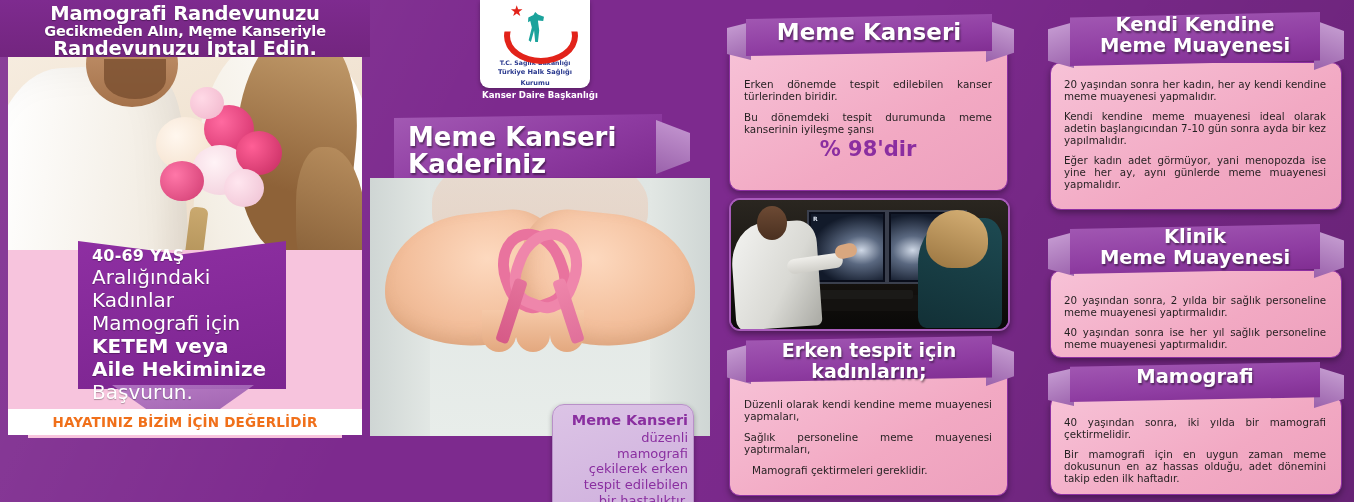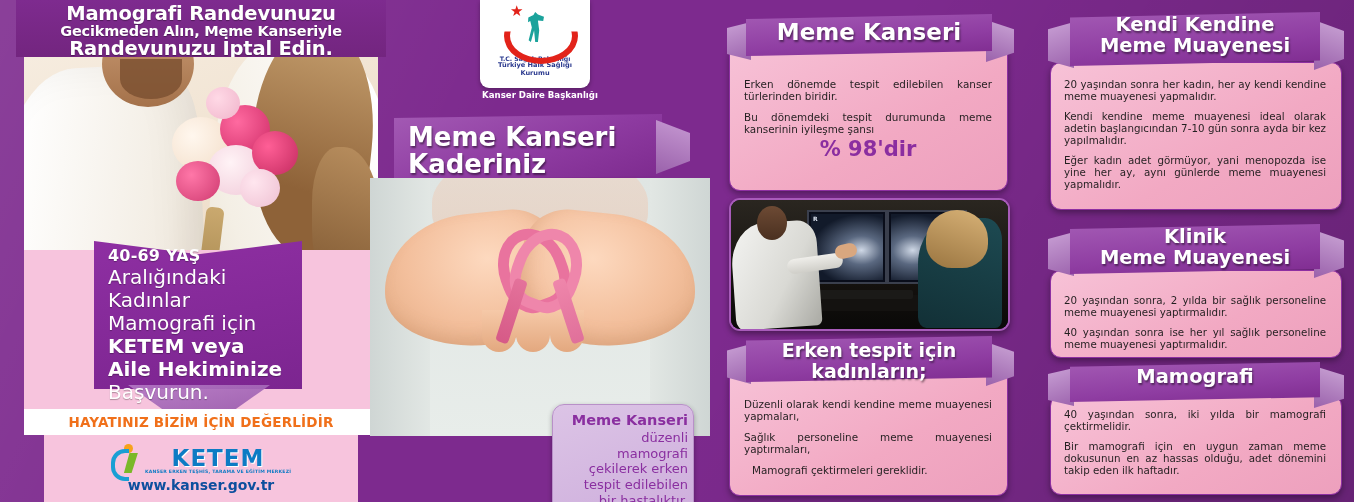--- a/index.html
+++ b/index.html
@@ -7,21 +7,21 @@
   .poster{position:relative;width:1354px;height:502px;overflow:hidden;background:#7d2a8e;}
 
   
   .bg{position:absolute;inset:0;
       background:
         linear-gradient(115deg,rgba(255,255,255,.10) 0%,rgba(255,255,255,0) 35%),
         linear-gradient(300deg,rgba(0,0,0,.18) 0%,rgba(0,0,0,0) 45%),
         #7d2a8e;}
 
   
-  .left{position:absolute;left:16px;top:0;width:370px;height:502px;overflow:hidden;}
+  .left{position:absolute;left:0;top:0;width:370px;height:438px;overflow:hidden;}
   .left-head{position:absolute;left:0;top:0;width:370px;height:57px;
      background:linear-gradient(180deg,#7e2b8f,#73257f);}
   .left-head .l1,.left-head .l2,.left-head .l3{
      color:#ffffff;font-weight:bold;text-align:center;line-height:1.04;
      text-shadow:0 1px 1px rgba(0,0,0,.35);white-space:nowrap;}
   .left-head .l1{font-size:19.5px;padding-top:4px;letter-spacing:-.2px;}
   .left-head .l2{font-size:14.5px;letter-spacing:-.2px;}
   .left-head .l3{font-size:19.5px;letter-spacing:-.2px;}
 
   .left-photo{position:absolute;left:8px;top:57px;width:354px;height:352px;overflow:hidden;
@@ -94,21 +94,21 @@
      background:#7ab828;clip-path:polygon(40% 0,100% 0,55% 100%,0 100%);}
   .ketem-word{font-size:23px;font-weight:bold;letter-spacing:1px;color:#0d7bc4;
      -webkit-text-stroke:0px;text-shadow:1px 1px 0 #ffffff;}
   .ketem-sub{font-size:4.6px;font-weight:bold;color:#0d7bc4;letter-spacing:.2px;margin-top:-2px;}
   .ketem-url{margin-top:3px;font-size:14px;font-weight:bold;color:#0d4f9e;}
 
   
   .center{position:absolute;left:370px;top:0;width:340px;height:502px;}
   .moh-logo{position:absolute;left:110px;top:0;width:110px;height:88px;background:#ffffff;
      border-radius:0 0 9px 9px;box-shadow:0 2px 4px rgba(0,0,0,.3);
-     display:flex;flex-direction:column;align-items:center;}
+     display:flex;flex-direction:column;align-items:center;justify-content:space-between;}
   .moh-emblem{position:relative;width:74px;height:50px;margin-top:4px;}
   .moh-crescent{position:absolute;left:6px;top:4px;width:62px;height:44px;
      border:6px solid #e2231a;border-radius:50%;
      clip-path:polygon(0 42%,100% 42%,100% 100%,0 100%);}
   .moh-star{position:absolute;left:12px;top:0px;width:0;height:0;color:#e2231a;font-size:15px;line-height:1;}
   .moh-star:before{content:"★";position:absolute;color:#e2231a;font-size:15px;}
   .moh-fig{position:absolute;left:30px;top:8px;width:16px;height:30px;background:#1ba39c;
      clip-path:polygon(45% 0,62% 8%,100% 16%,95% 30%,62% 28%,70% 62%,62% 100%,45% 100%,38% 62%,18% 100%,4% 94%,24% 52%,14% 30%,0 34%,2% 18%,34% 10%);}
   .moh-t1{font-size:6.2px;color:#2b3a8f;font-weight:bold;margin-top:1px;}
   .moh-t2{font-size:6.6px;color:#2b3a8f;font-weight:bold;line-height:1.15;text-align:center;}
@@ -416,16 +416,16 @@
     <p style="margin:10px 0 8px 0;color:#231f20;text-align:justify;">20 yaşından sonra, 2 yılda bir sağlık personeline meme muayenesi yaptırmalıdır.</p>
     <p style="margin:0;color:#231f20;text-align:justify;">40 yaşından sonra ise her yıl sağlık personeline meme muayenesi yaptırmalıdır.</p>
   </div>
 
   <div class="card c3-card3"></div>
   <div class="ribbon-flapL c3-head3-fL"></div>
   <div class="ribbon-flapR c3-head3-fR"></div>
   <div class="ribbon-head c3-head3"></div>
   <div class="ribbon-title c3-title3">Mamografi</div>
   <div class="c3-body3" style="position:absolute;">
-    <p style="margin:0 0 8px 0;color:#231f20;text-align:justify;">40 yaşından sonra, iki yılda bir mamografi çektirmelidir.</p>
+    <p style="margin:8px 0 8px 0;color:#231f20;text-align:justify;">40 yaşından sonra, iki yılda bir mamografi çektirmelidir.</p>
     <p style="margin:0;color:#231f20;text-align:justify;">Bir mamografi için en uygun zaman meme dokusunun en az hassas olduğu, adet dönemini takip eden ilk haftadır.</p>
   </div>
 </div>
 
 </body></html>

